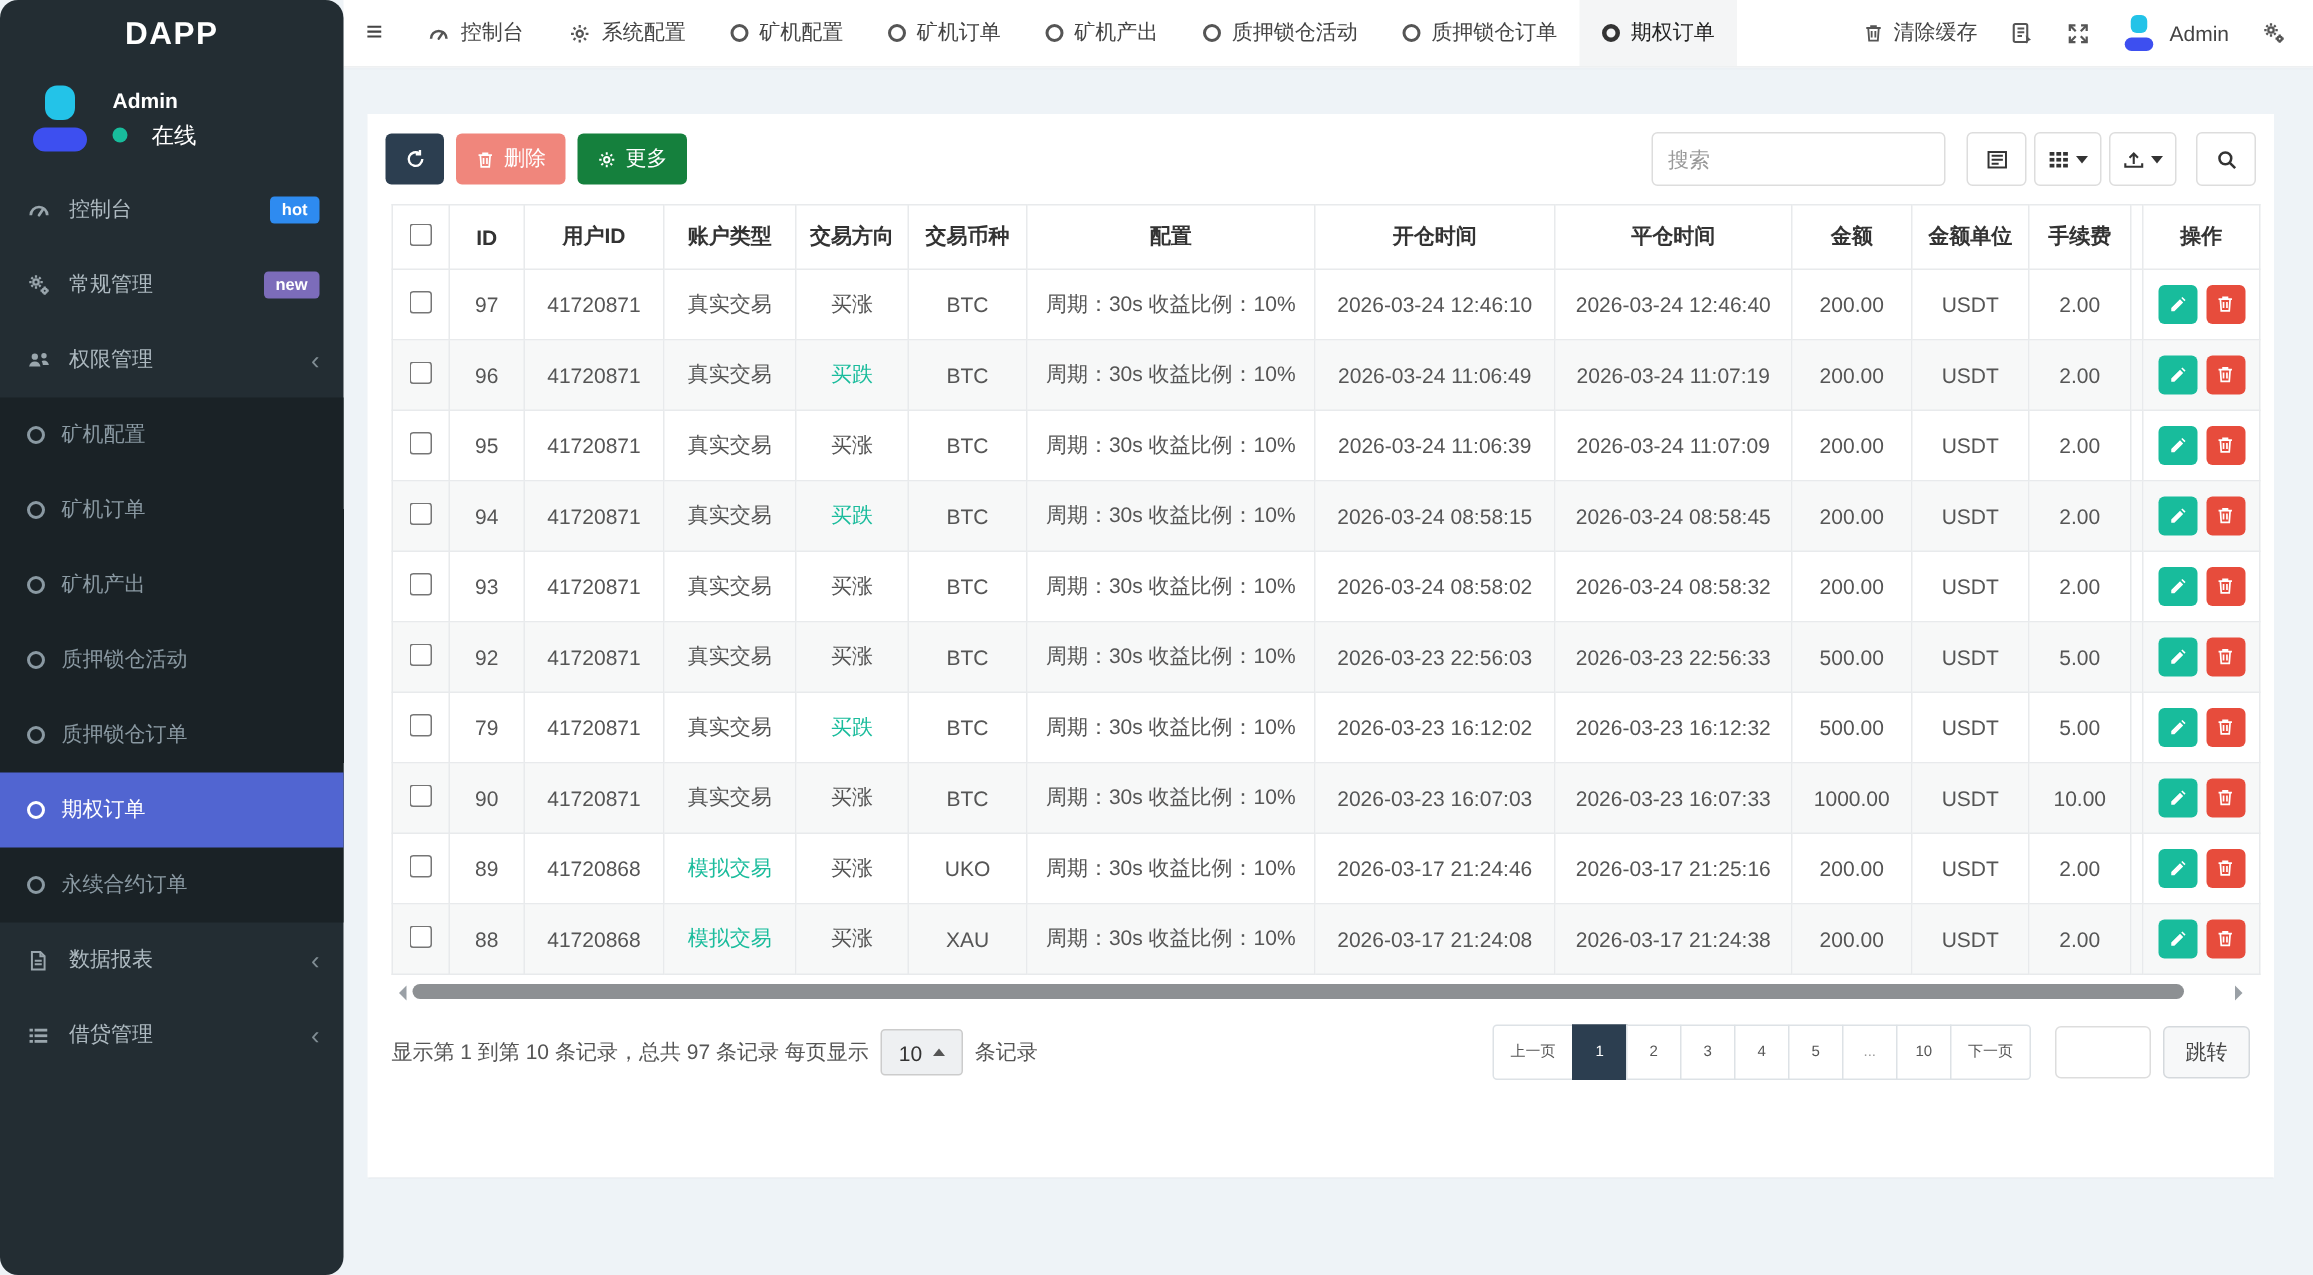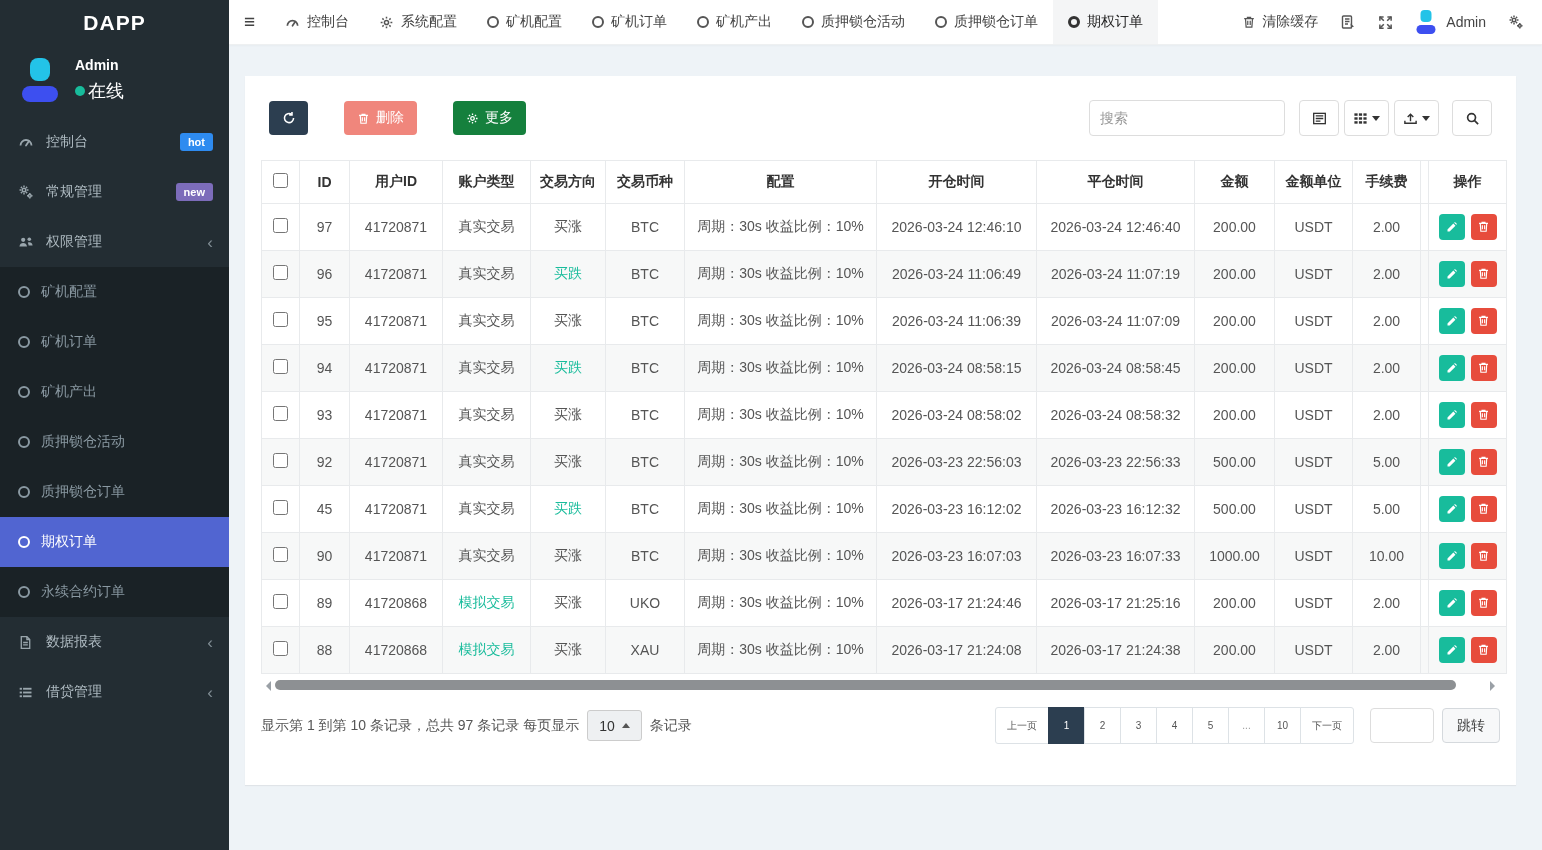--- a/index.html
+++ b/index.html
@@ -1,27 +1,27 @@
 <!DOCTYPE html>
 <html><head>
 <meta charset="utf-8">
 <style>
   * { box-sizing: border-box; margin: 0; padding: 0; }
   html,body { width:1542px; height:850px; overflow:hidden;
     font-family:"Liberation Sans","DejaVu Sans",sans-serif; font-size:14px; background:#eef3f7; }
 
   
-  .sidebar{position:fixed;left:0;top:0;width:229px;height:850px;background:#232d33;color:#aebac1;z-index:5;}
+  .sidebar{position:fixed;left:0;top:0;width:229px;height:850px;background:#232d33;color:#aebac1;z-index:5;border-radius:12px;}
   .logo{height:45px;display:flex;align-items:center;justify-content:center;color:#fff;font-size:21px;font-weight:bold;letter-spacing:1px;}
   .user-panel{display:flex;align-items:center;gap:13px;padding:12px 18px 14px;}
   .avatar{position:relative;width:44px;height:44px;flex:none;}
   .avatar .head{position:absolute;top:0;left:50%;transform:translateX(-50%);width:20px;height:23px;border-radius:8px;background:#23c3e8;}
   .avatar .body{position:absolute;bottom:0;left:50%;transform:translateX(-50%);width:36px;height:16px;border-radius:9px;background:#3d4ff0;}
   .user-name{color:#fff;font-weight:bold;font-size:14px;margin-bottom:6px;}
-  .user-status{display:flex;align-items:center;gap:3px;color:#fff;font-size:18px;}
+  .user-status{display:flex;align-items:center;gap:16px;color:#fff;font-size:15px;}
   .status-dot{width:10px;height:10px;border-radius:50%;background:#18bc9c;}
   .side-search{margin:6px 14px 14px;background:#39444b;border-radius:4px;height:40px;display:flex;align-items:center;padding:0 12px;}
   .side-search input{flex:1;background:transparent;border:none;outline:none;color:#cfd8dc;font-size:14px;}
   .side-search input::placeholder{color:#8d979e;}
   .side-search .s-icon{color:#97a1a8;display:flex;}
   .menu-item{height:50px;display:flex;align-items:center;gap:11px;padding:0 16px;font-size:14px;color:#aebac1;cursor:pointer;}
   .mi-icon{width:19px;display:flex;justify-content:center;color:#9aa6ad;flex:none;}
   .badge{margin-left:auto;font-size:11px;font-weight:bold;color:#fff;padding:2px 8px;border-radius:3px;line-height:14px;}
   .badge.hot{background:#2e8bf0;}
   .badge.new{background:#7c6cba;}
@@ -49,21 +49,21 @@
   .avatar-sm .body{position:absolute;bottom:0;left:50%;transform:translateX(-50%);width:19px;height:9px;border-radius:5px;background:#3d4ff0;}
   .user-menu{display:flex;align-items:center;gap:9px;cursor:pointer;}
 
   
   .content{position:absolute;left:229px;top:45px;right:0;bottom:0;background:#eef3f7;padding:31px 26px 0 16px;}
   .card{background:#fff;height:709px;box-shadow:0 1px 1px rgba(0,0,0,.06);}
   .tabbar{background:#e9eef2;padding:6px 0 0 16px;height:44px;display:flex;gap:3px;}
   .tab{min-width:72px;text-align:center;padding:0 21px;line-height:38px;font-size:14px;background:#d9dfe5;color:#98a2ab;cursor:pointer;}
   .tab.active{background:#fff;color:#444;}
 
-  .toolbar{display:flex;align-items:center;padding:24px;gap:28px;}
+  .toolbar{display:flex;align-items:center;padding:12px;}
   .btn{height:34px;border:none;border-radius:4px;color:#fff;font-size:14px;display:inline-flex;align-items:center;justify-content:center;gap:6px;padding:0 13px;margin-right:8px;cursor:pointer;font-family:inherit;}
   .btn-refresh{background:#2c3e50;width:39px;padding:0;}
   .btn-delete{background:#f0867c;}
   .btn-more{background:#15803d;}
   .toolbar-right{margin-left:auto;display:flex;align-items:center;}
   .search-input{width:196px;height:36px;border:1px solid #ddd;border-radius:4px;padding:0 10px;font-size:14px;color:#333;outline:none;margin-right:14px;font-family:inherit;}
   .search-input::placeholder{color:#999;}
   .tool-btn{height:36px;min-width:40px;border:1px solid #ddd;background:#fff;border-radius:4px;display:inline-flex;align-items:center;justify-content:center;gap:4px;color:#333;margin-right:5px;cursor:pointer;padding:0 8px;}
   .tool-btn.lone{margin-left:8px;margin-right:0;}
   .caret-down{width:0;height:0;border:4px solid transparent;border-top:5px solid #333;margin-top:4px;}
@@ -577,21 +577,21 @@
                 </button><button class="op-btn op-del">
                   <span style="display:flex">
                     <svg viewBox="0 0 16 16" width="13" height="13" fill="none" stroke="currentColor" stroke-width="1.4">
                       <path d="M2.5 4.2h11M6.2 4V2.8h3.6V4M4 4.2l.7 9.6h6.6l.7-9.6M6.6 6.5v5M9.4 6.5v5"></path>
                     </svg>
                   </span>
                 </button></td>
             </tr>
             <tr>
               <td><input type="checkbox" style=""></td>
-              <td>45</td>
+              <td>79</td>
               <td>41720871</td>
               <td>真实交易</td>
               <td class="green">买跌</td>
               <td>BTC</td>
               <td>周期：30s 收益比例：10%</td>
               <td>2026-03-23 16:12:02</td>
               <td>2026-03-23 16:12:32</td>
               <td>500.00</td>
               <td>USDT</td>
               <td>5.00</td>

